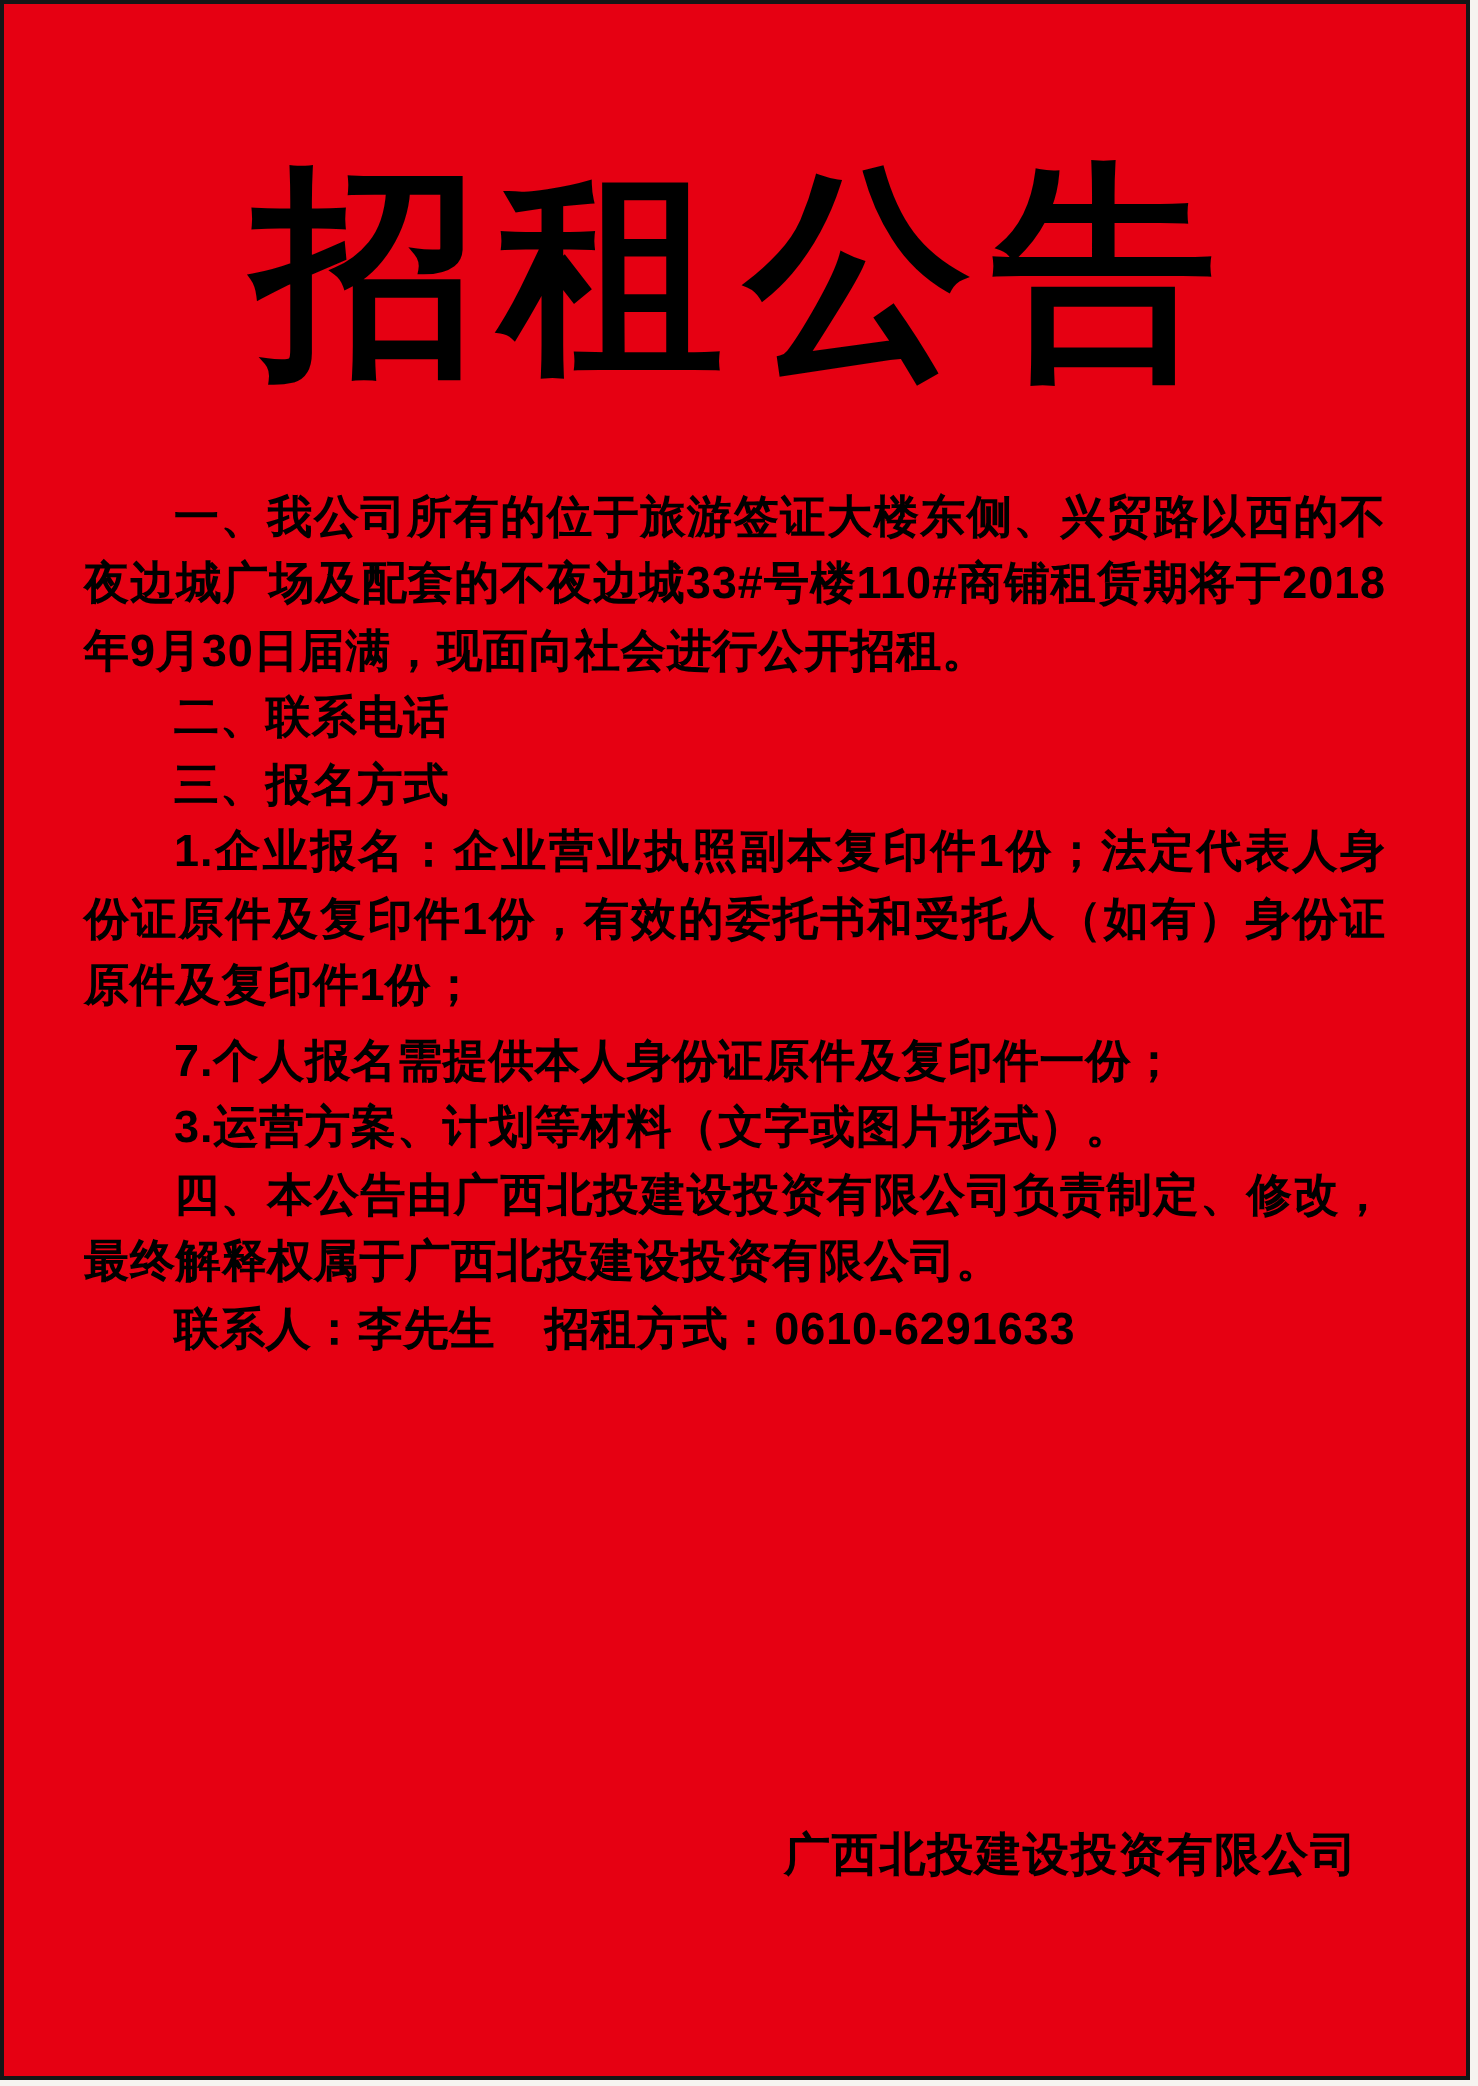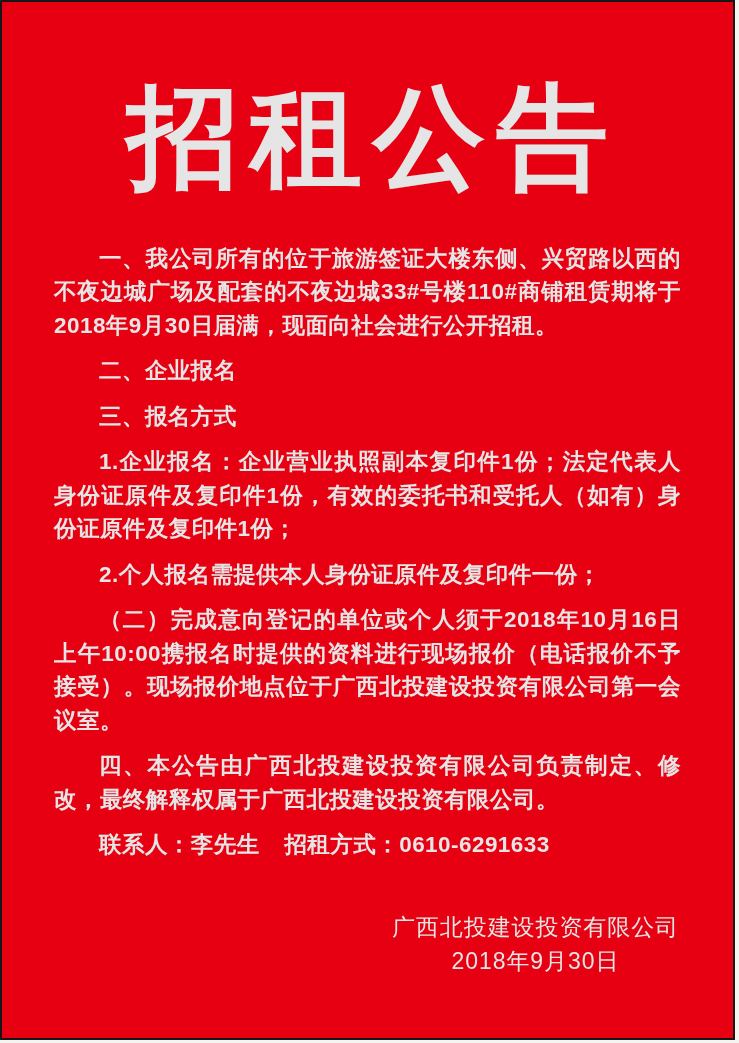--- a/index.html
+++ b/index.html
@@ -36,52 +36,50 @@
   .content {
     margin: 44px 40px 0 40px;
     font-size: 22.5px;
     line-height: 33.5px;
     font-weight: bold;
     text-align: justify;
     text-justify: inter-character;
     letter-spacing: 0.02em;
   }
   .content p {
-    margin: 12px;
+    margin: 0;
     text-indent: 2em;
   }
   .content p.spaced-before { margin-top: 4px; }
   .contact .phone-group { margin-left: 1.1em; }
   .signature {
     position: absolute;
     top: 908px;
     right: 54px;
-    text-align: center;
     font-size: 23px;
-    font-weight: normal;
+    font-weight: bold;
     line-height: 34px;
     letter-spacing: 0.04em;
   }
 </style>
 </head>
 <body>
 
-<div class="poster" style="background: rgb(230, 0, 18); color: #e5e5e5; border-color: rgb(22, 22, 22);">
+<div class="poster" style="background: rgb(230, 0, 18); color: #000000; border-color: rgb(22, 22, 22);">
 
   <h1 class="title">招租公告</h1>
 
   <div class="content">
     <p>一、我公司所有的位于旅游签证大楼东侧、兴贸路以西的不夜边城广场及配套的不夜边城33#号楼110#商铺租赁期将于2018年9月30日届满，现面向社会进行公开招租。</p>
-    <p>二、企业报名</p>
+    <p>二、联系电话</p>
     <p>三、报名方式</p>
     <p>1.企业报名：企业营业执照副本复印件1份；法定代表人身份证原件及复印件1份，有效的委托书和受托人（如有）身份证原件及复印件1份；</p>
-    <p class="spaced-before">2.个人报名需提供本人身份证原件及复印件一份；</p>
-    <p>（二）完成意向登记的单位或个人须于2018年10月16日上午10:00携报名时提供的资料进行现场报价（电话报价不予接受）。现场报价地点位于广西北投建设投资有限公司第一会议室。</p>
+    <p class="spaced-before">7.个人报名需提供本人身份证原件及复印件一份；</p>
+    <p>3.运营方案、计划等材料（文字或图片形式）。</p>
     <p>四、本公告由广西北投建设投资有限公司负责制定、修改，最终解释权属于广西北投建设投资有限公司。</p>
     <p class="contact"><span>联系人：</span><span>李先生</span><span class="phone-group">招租方式：</span><span>0610-6291633</span></p>
   </div>
 
   <div class="signature">
     <div>广西北投建设投资有限公司</div>
-    <div>2018年9月30日</div>
   </div>
 
 </div>
 
 </body></html>

